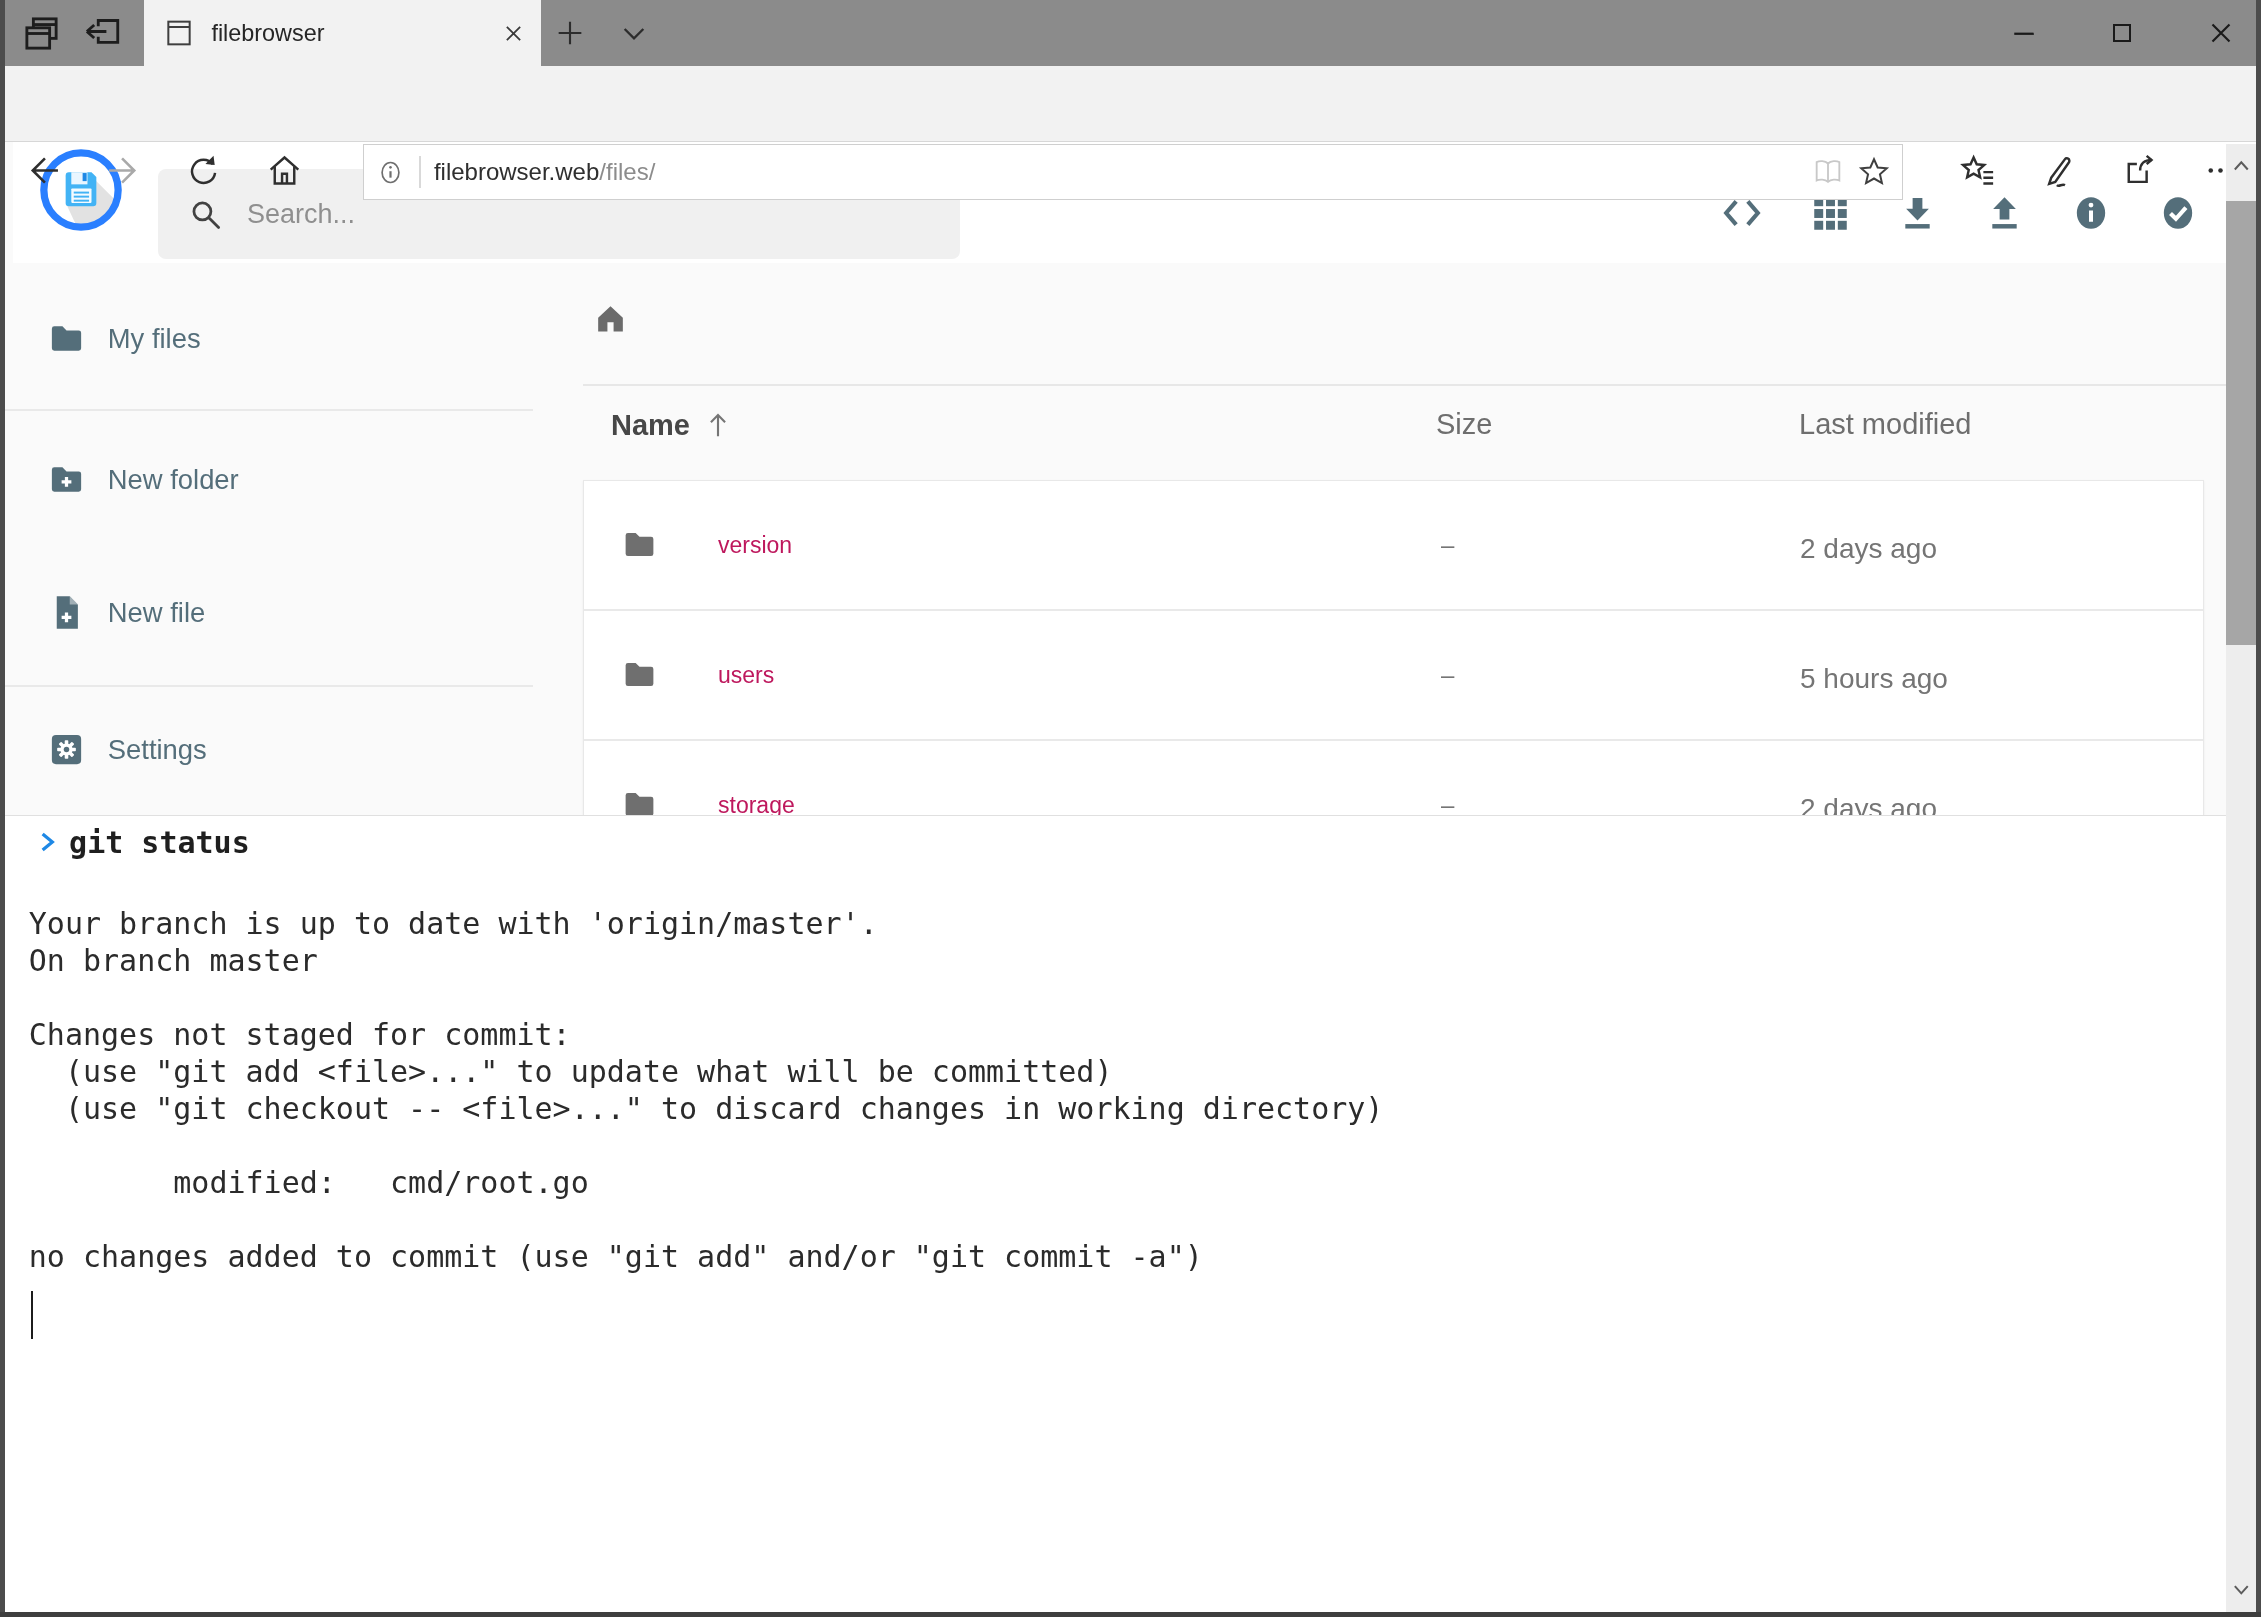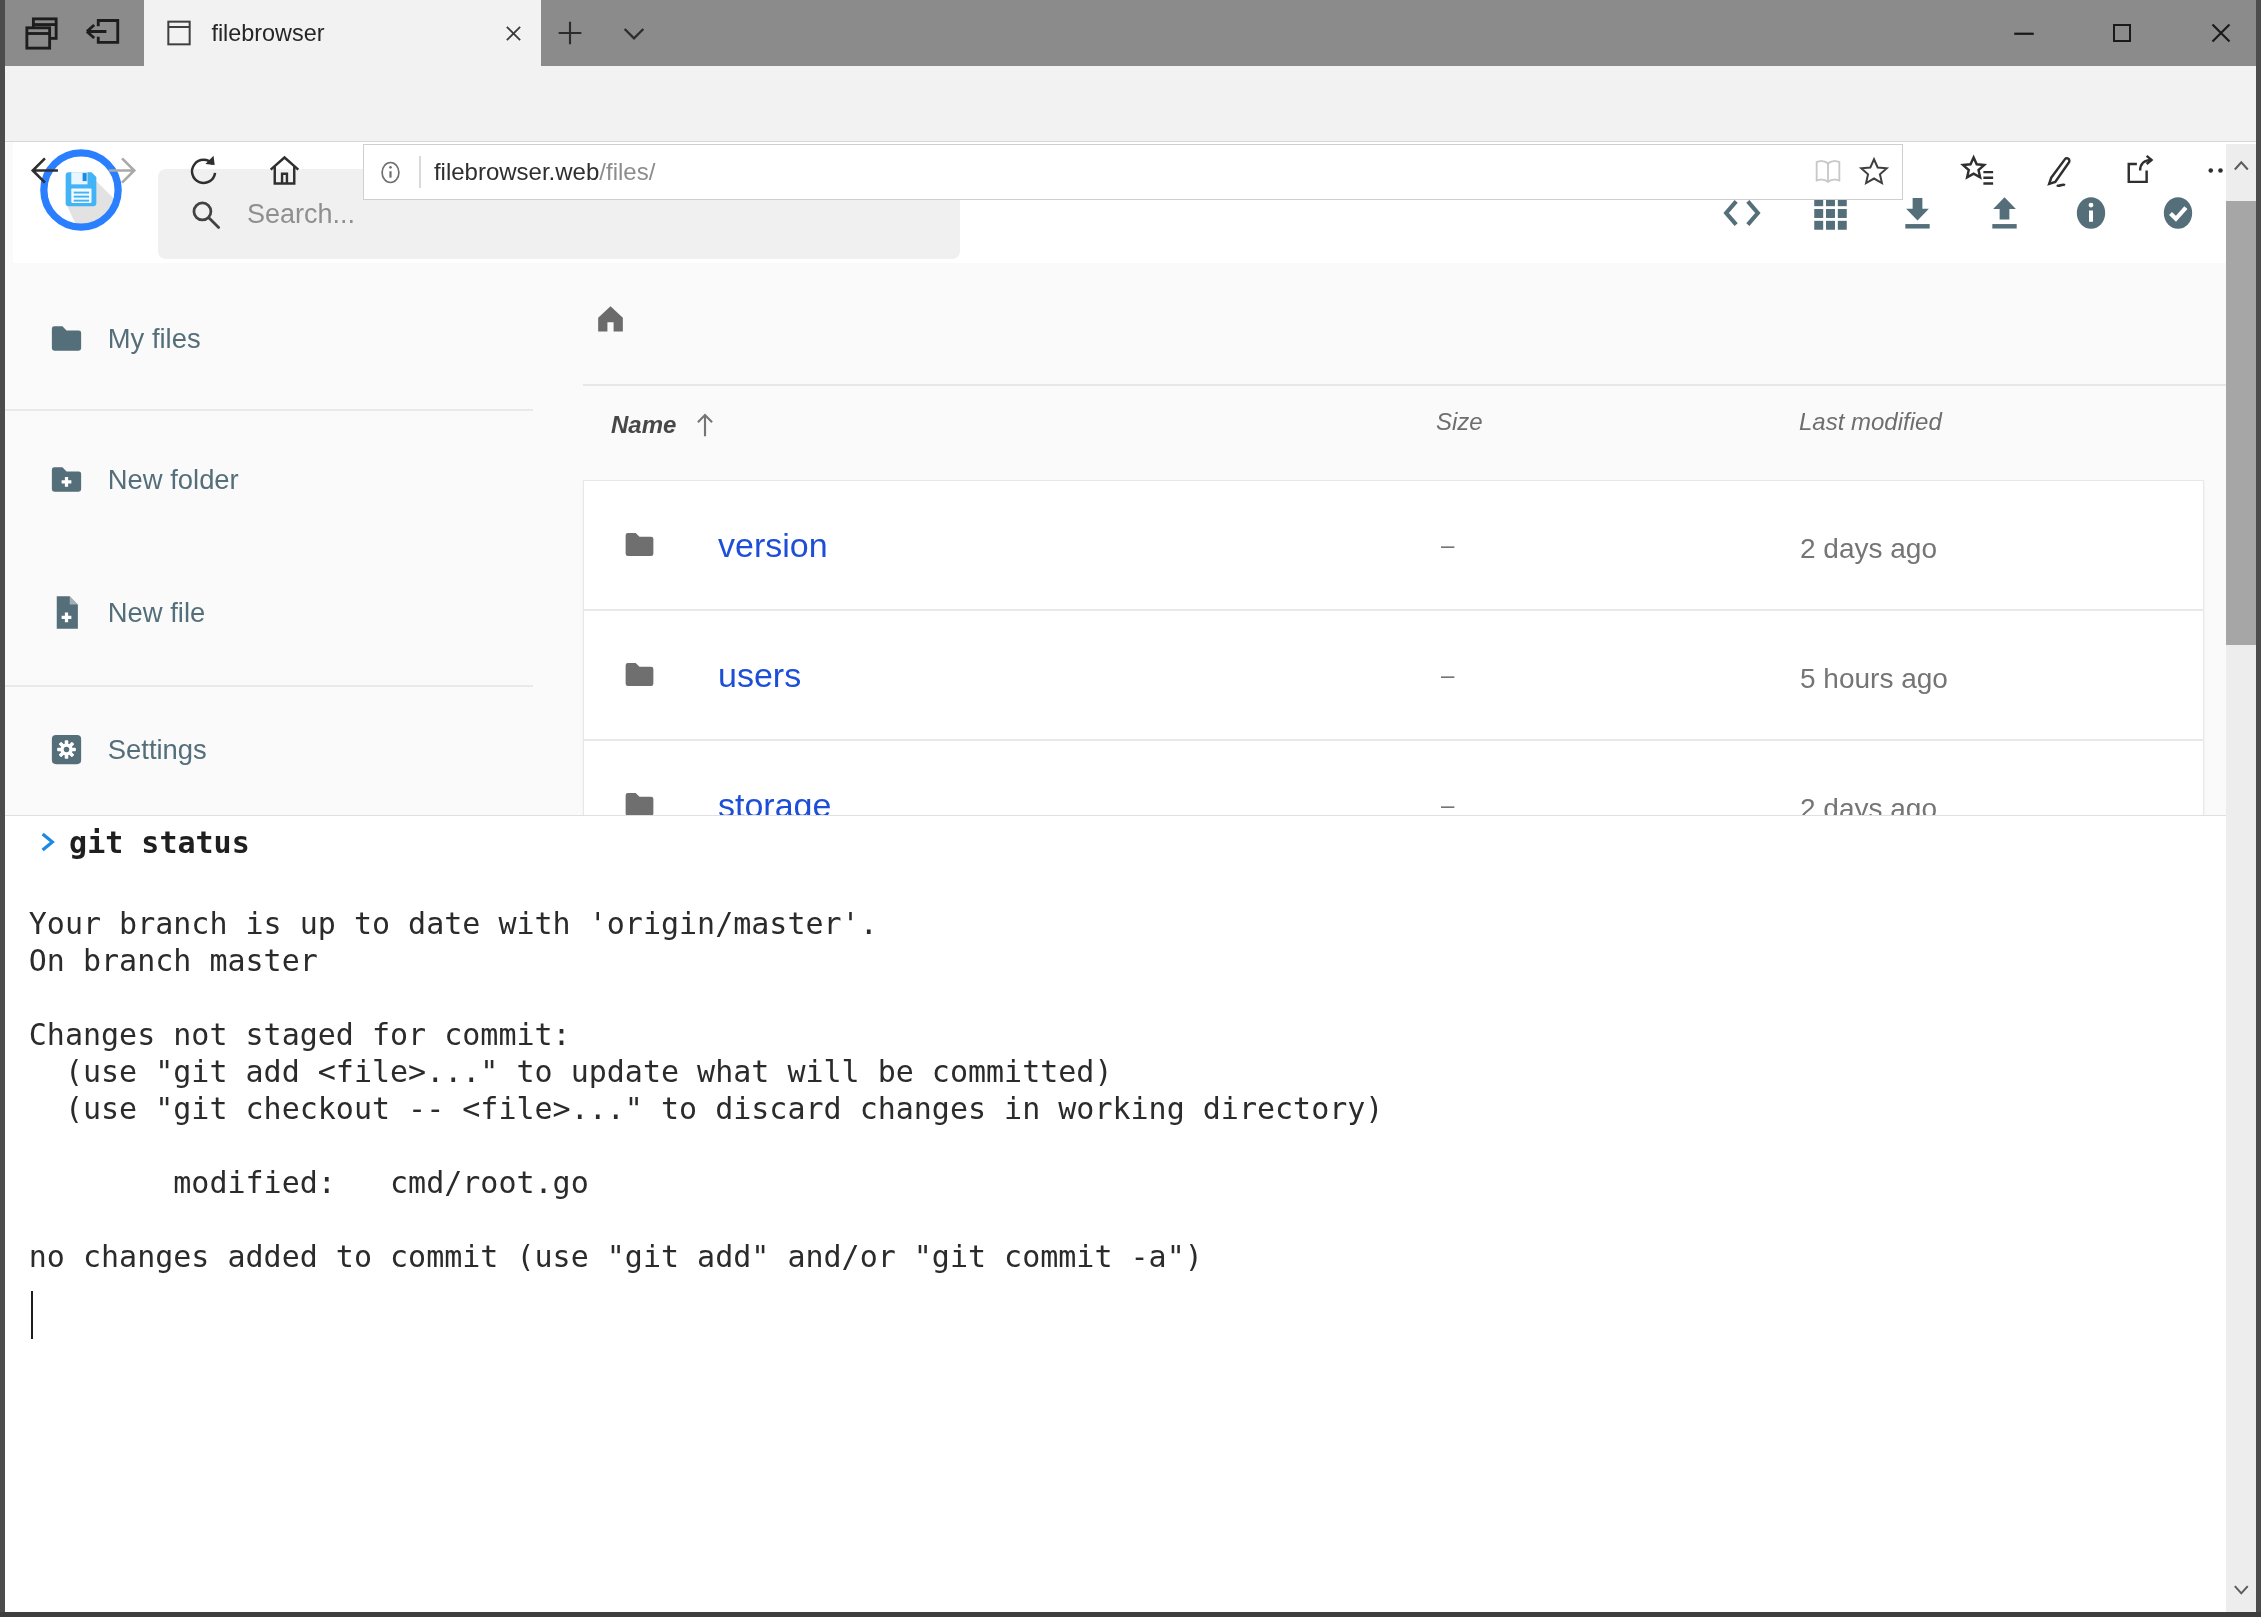--- a/index.html
+++ b/index.html
@@ -41,30 +41,30 @@
   .hd-btn{position:absolute;top:49px;width:44px;height:44px;display:flex;align-items:center;justify-content:center;}
   
   .sidebar{position:absolute;left:4.8px;top:263px;width:528px;height:557px;}
   .side-item{position:absolute;left:0;width:100%;height:97px;display:flex;align-items:center;cursor:pointer;}
   .side-item svg{margin-left:42px;}
   .side-label{margin-left:22px;font-size:27.4px;color:#546e7a;}
   .side-div{position:absolute;left:0;width:100%;height:1.6px;background:#e9e9e9;}
   
   .crumb-home{position:absolute;left:592px;top:300px;width:37px;height:37px;}
   .crumb-div{position:absolute;left:583px;top:384px;width:1643px;height:1.6px;background:#e7e7e7;}
-  .col{position:absolute;top:408px;font-size:24px;font-style:italic;}
+  .col{position:absolute;top:408px;font-size:29px;}
   .col-name{left:611px;color:#474747;font-weight:600;display:flex;align-items:center;}
   .col-name svg{margin-left:11.3px;}
   .col-size{left:1436px;color:#6e6e6e;}
   .col-mod{left:1799px;color:#6e6e6e;}
   .card{position:absolute;left:583px;top:480px;width:1621px;height:404px;background:#fff;
         border:0.8px solid #e8e8e8;box-sizing:border-box;box-shadow:0 0.8px 2.4px rgba(0,0,0,.06);}
   .frow{position:relative;height:128px;border-bottom:2.4px solid #e9e9e9;cursor:pointer;}
   .frow .ficon{position:absolute;left:37px;top:45px;}
-  .frow .fname{position:absolute;left:134px;top:0;line-height:128px;font-size:34px;color:#1d4ed8;}
+  .frow .fname{position:absolute;left:134px;top:0;line-height:128px;font-size:23px;color:#be185d;}
   .frow .fsize{position:absolute;left:857px;top:0;line-height:128px;font-size:24px;color:#757575;}
   .frow .fmod{position:absolute;left:1216px;top:4px;line-height:128px;font-size:28px;color:#757575;}
   
   .terminal{position:absolute;left:4.8px;top:815px;width:2221px;height:797px;background:#fff;
             border-top:1.6px solid #e0e0e0;box-sizing:border-box;z-index:40;
             font-family:"DejaVu Sans Mono",monospace;color:#2b2b2b;}
   .prompt-line{height:52px;display:flex;align-items:center;padding-left:32px;}
   .prompt-line svg{margin-right:11.3px;}
   .t-cmd{font-size:30px;font-weight:bold;color:#1f1f1f;}
   .tline{margin-left:24px;height:37px;line-height:37px;font-size:30px;white-space:pre;}

